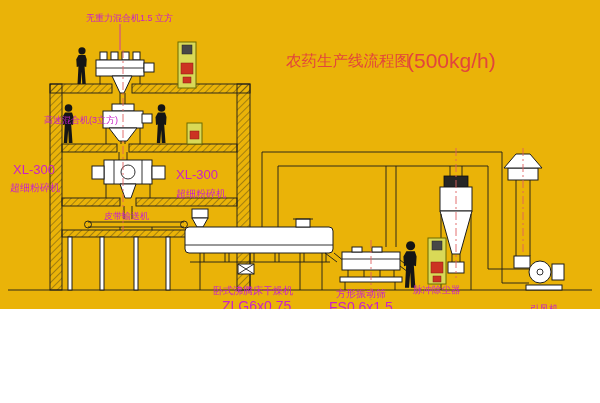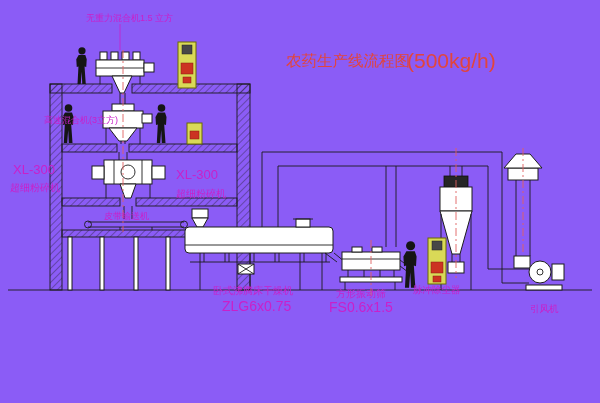--- a/index.html
+++ b/index.html
@@ -1,16 +1,16 @@
 <!DOCTYPE html>
 <html><head>
 <meta charset="utf-8">
 <style>
   html,body{margin:0;padding:0;background:#fff;}
-  .canvas{position:relative;width:600px;height:403px;background:#8b5cf6;overflow:hidden;
+  .canvas{position:relative;width:600px;height:309px;background:#eab308;overflow:hidden;
           font-family:"Liberation Sans",sans-serif;}
   svg{display:block;}
   svg text{font-family:"Liberation Sans",sans-serif;}
   .blk{stroke:#1c1c1c;stroke-width:1;fill:#ffffff;}
   .blkthin{stroke:#1c1c1c;stroke-width:0.9;fill:none;}
   .hatched{stroke:#1c1c1c;stroke-width:0.9;fill:url(#hatch);}
   .panel{stroke:#6b6b00;stroke-width:1;fill:#d9d957;}
   .redblock{fill:#cc3322;stroke:#881f12;stroke-width:0.5;}
   .darkblock{fill:#474747;stroke:#222;stroke-width:0.5;}
   .centerline{stroke:#e06060;stroke-width:0.9;fill:none;stroke-dasharray:8 3 2 3;}

